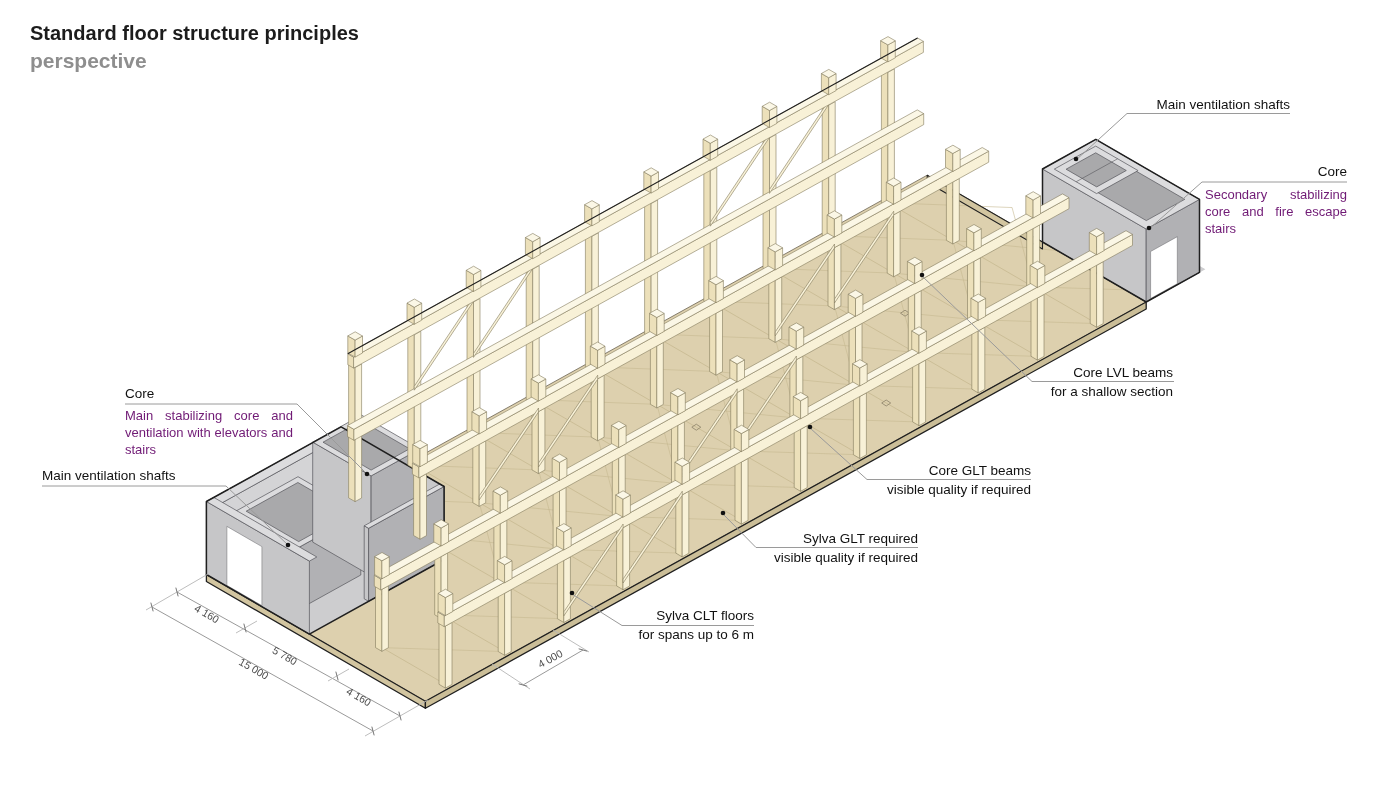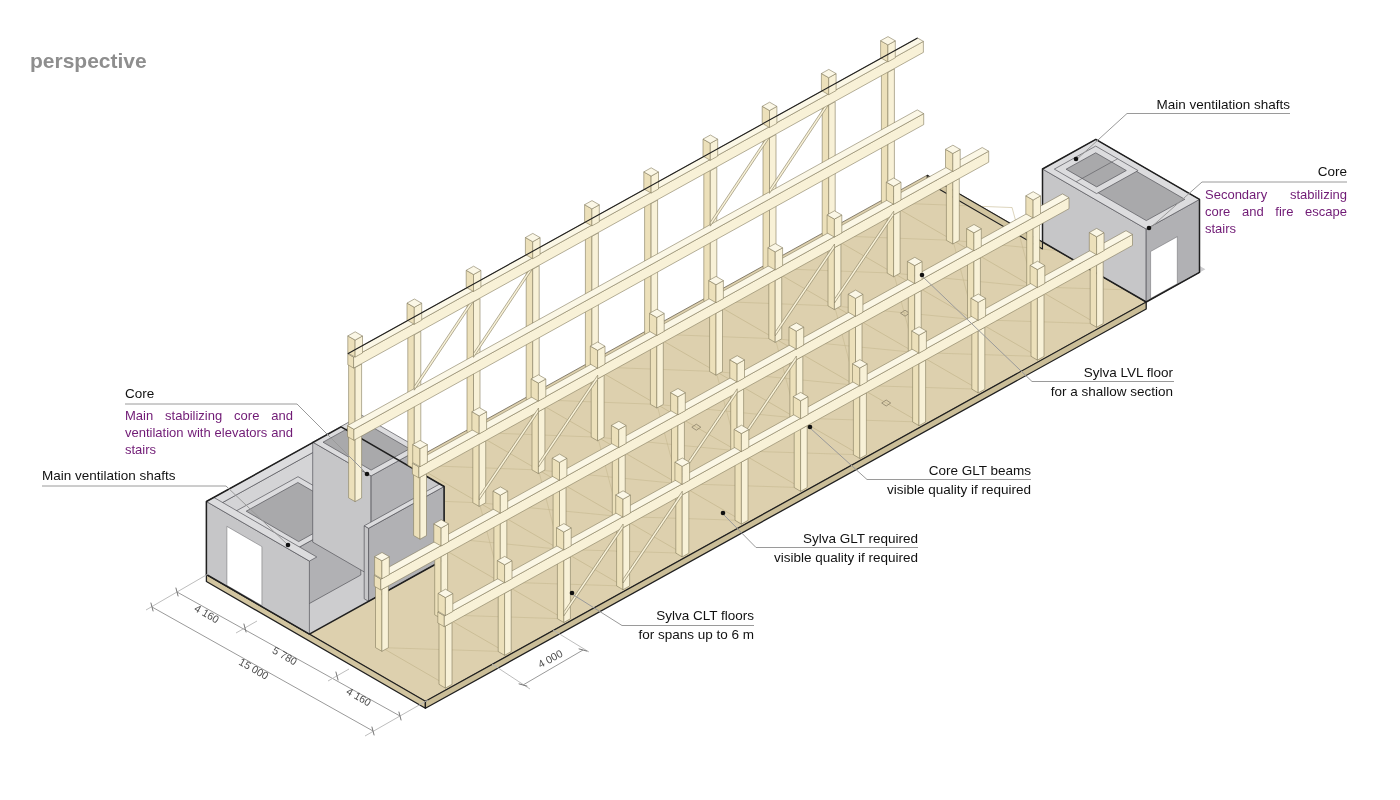--- a/index.html
+++ b/index.html
@@ -437,26 +437,27 @@
           <line x1="622" y1="625.5" x2="572" y2="594" stroke="#9a9a9a" stroke-width="1"></line>
           <circle cx="572" cy="593" r="2.3" fill="#111"></circle>
           <line x1="125" y1="404" x2="297" y2="404" stroke="#9a9a9a" stroke-width="1"></line>
           <line x1="297" y1="404" x2="367" y2="474" stroke="#9a9a9a" stroke-width="1"></line>
           <circle cx="367" cy="474" r="2.3" fill="#111"></circle>
           <line x1="42" y1="486" x2="226" y2="486" stroke="#9a9a9a" stroke-width="1"></line>
           <line x1="226" y1="486" x2="288" y2="545" stroke="#9a9a9a" stroke-width="1"></line>
           <circle cx="288" cy="545" r="2.3" fill="#111"></circle>
         </g>
       </svg></div>
+  <div class="hdr-title">Standard floor structure principles</div>
   <div class="hdr-sub">perspective</div>
   <div id="labels">
       <div class="lbl bold right" style="right:110px;top:96px">Main ventilation shafts</div>
       <div class="lbl bold right" style="right:53px;top:163px">Core</div>
       <div class="desc" style="left:1205px;top:186px;width:142px">Secondary stabilizing core and fire escape stairs</div>
-      <div class="lbl bold right" style="right:227px;top:364px">Sylva LVL floor</div>
+      <div class="lbl bold right" style="right:227px;top:364px">Core LVL beams</div>
       <div class="lbl right" style="right:227px;top:383px">for a shallow section</div>
       <div class="lbl bold right" style="right:369px;top:462px">Core GLT beams</div>
       <div class="lbl right" style="right:369px;top:481px">visible quality if required</div>
       <div class="lbl bold right" style="right:482px;top:530px">Sylva GLT required</div>
       <div class="lbl right" style="right:482px;top:549px">visible quality if required</div>
       <div class="lbl bold right" style="right:646px;top:607px">Sylva CLT floors</div>
       <div class="lbl right" style="right:646px;top:626px">for spans up to 6 m</div>
       <div class="lbl bold" style="left:125px;top:385px">Core</div>
       <div class="desc" style="left:125px;top:407px;width:168px">Main stabilizing core and ventilation with elevators and stairs</div>
       <div class="lbl bold" style="left:42px;top:467px">Main ventilation shafts</div>

